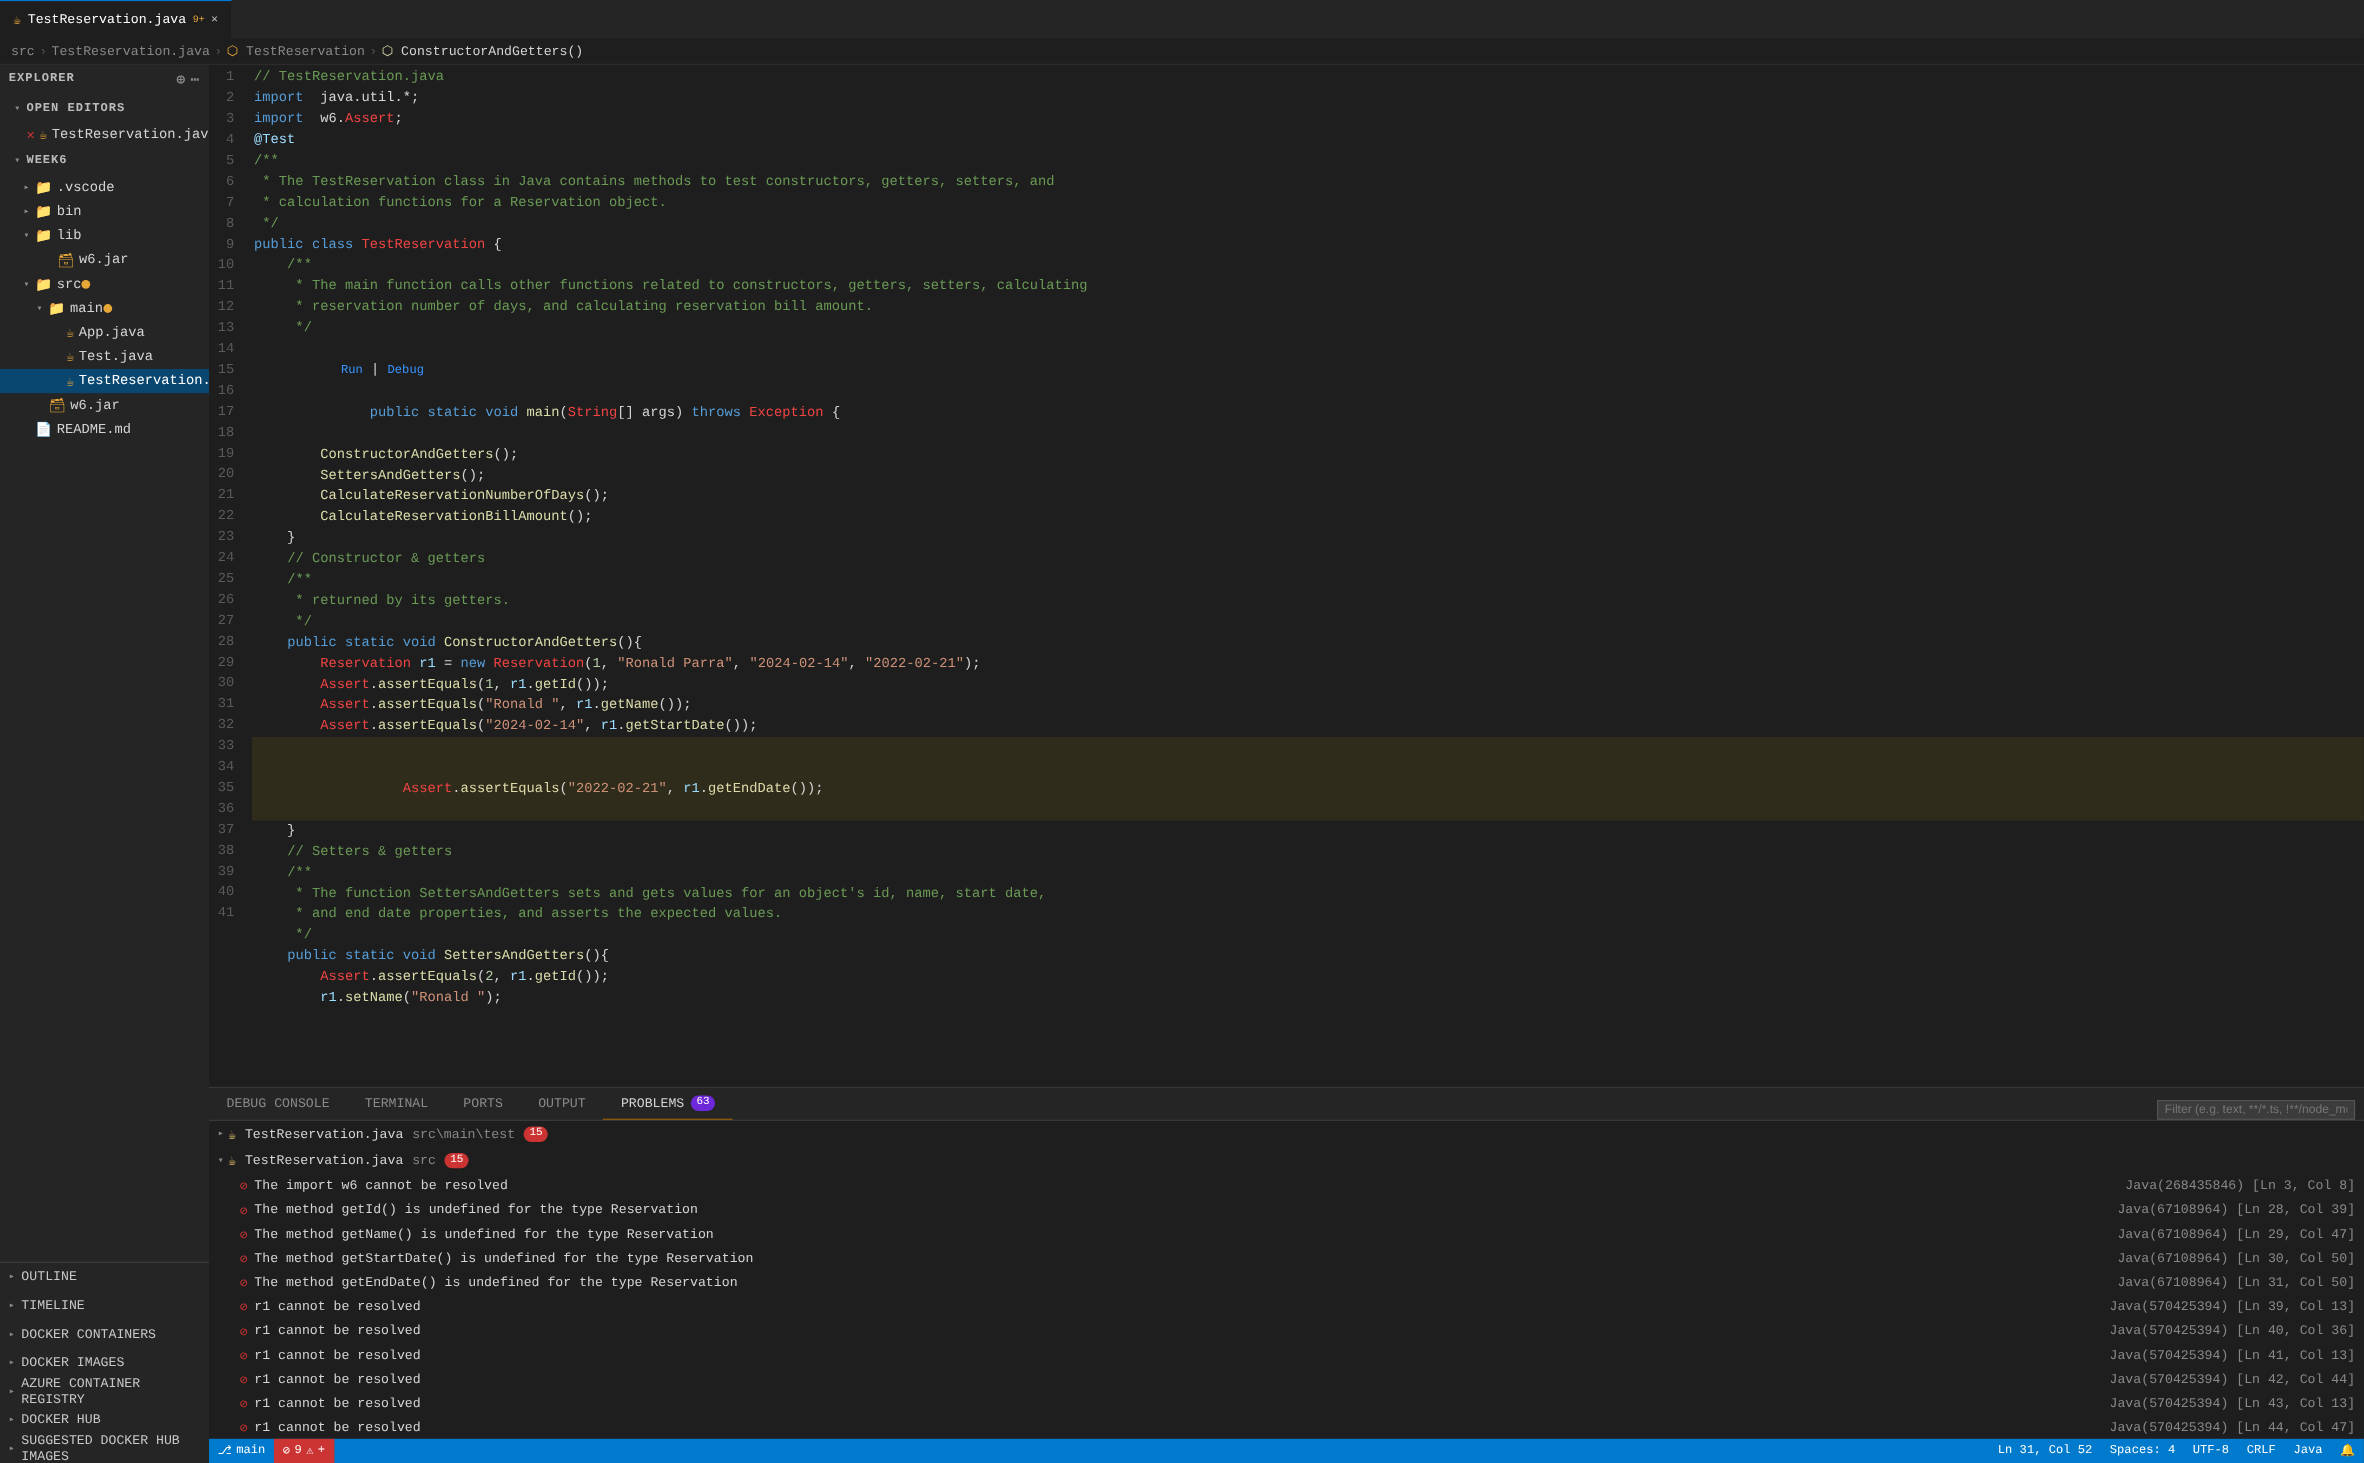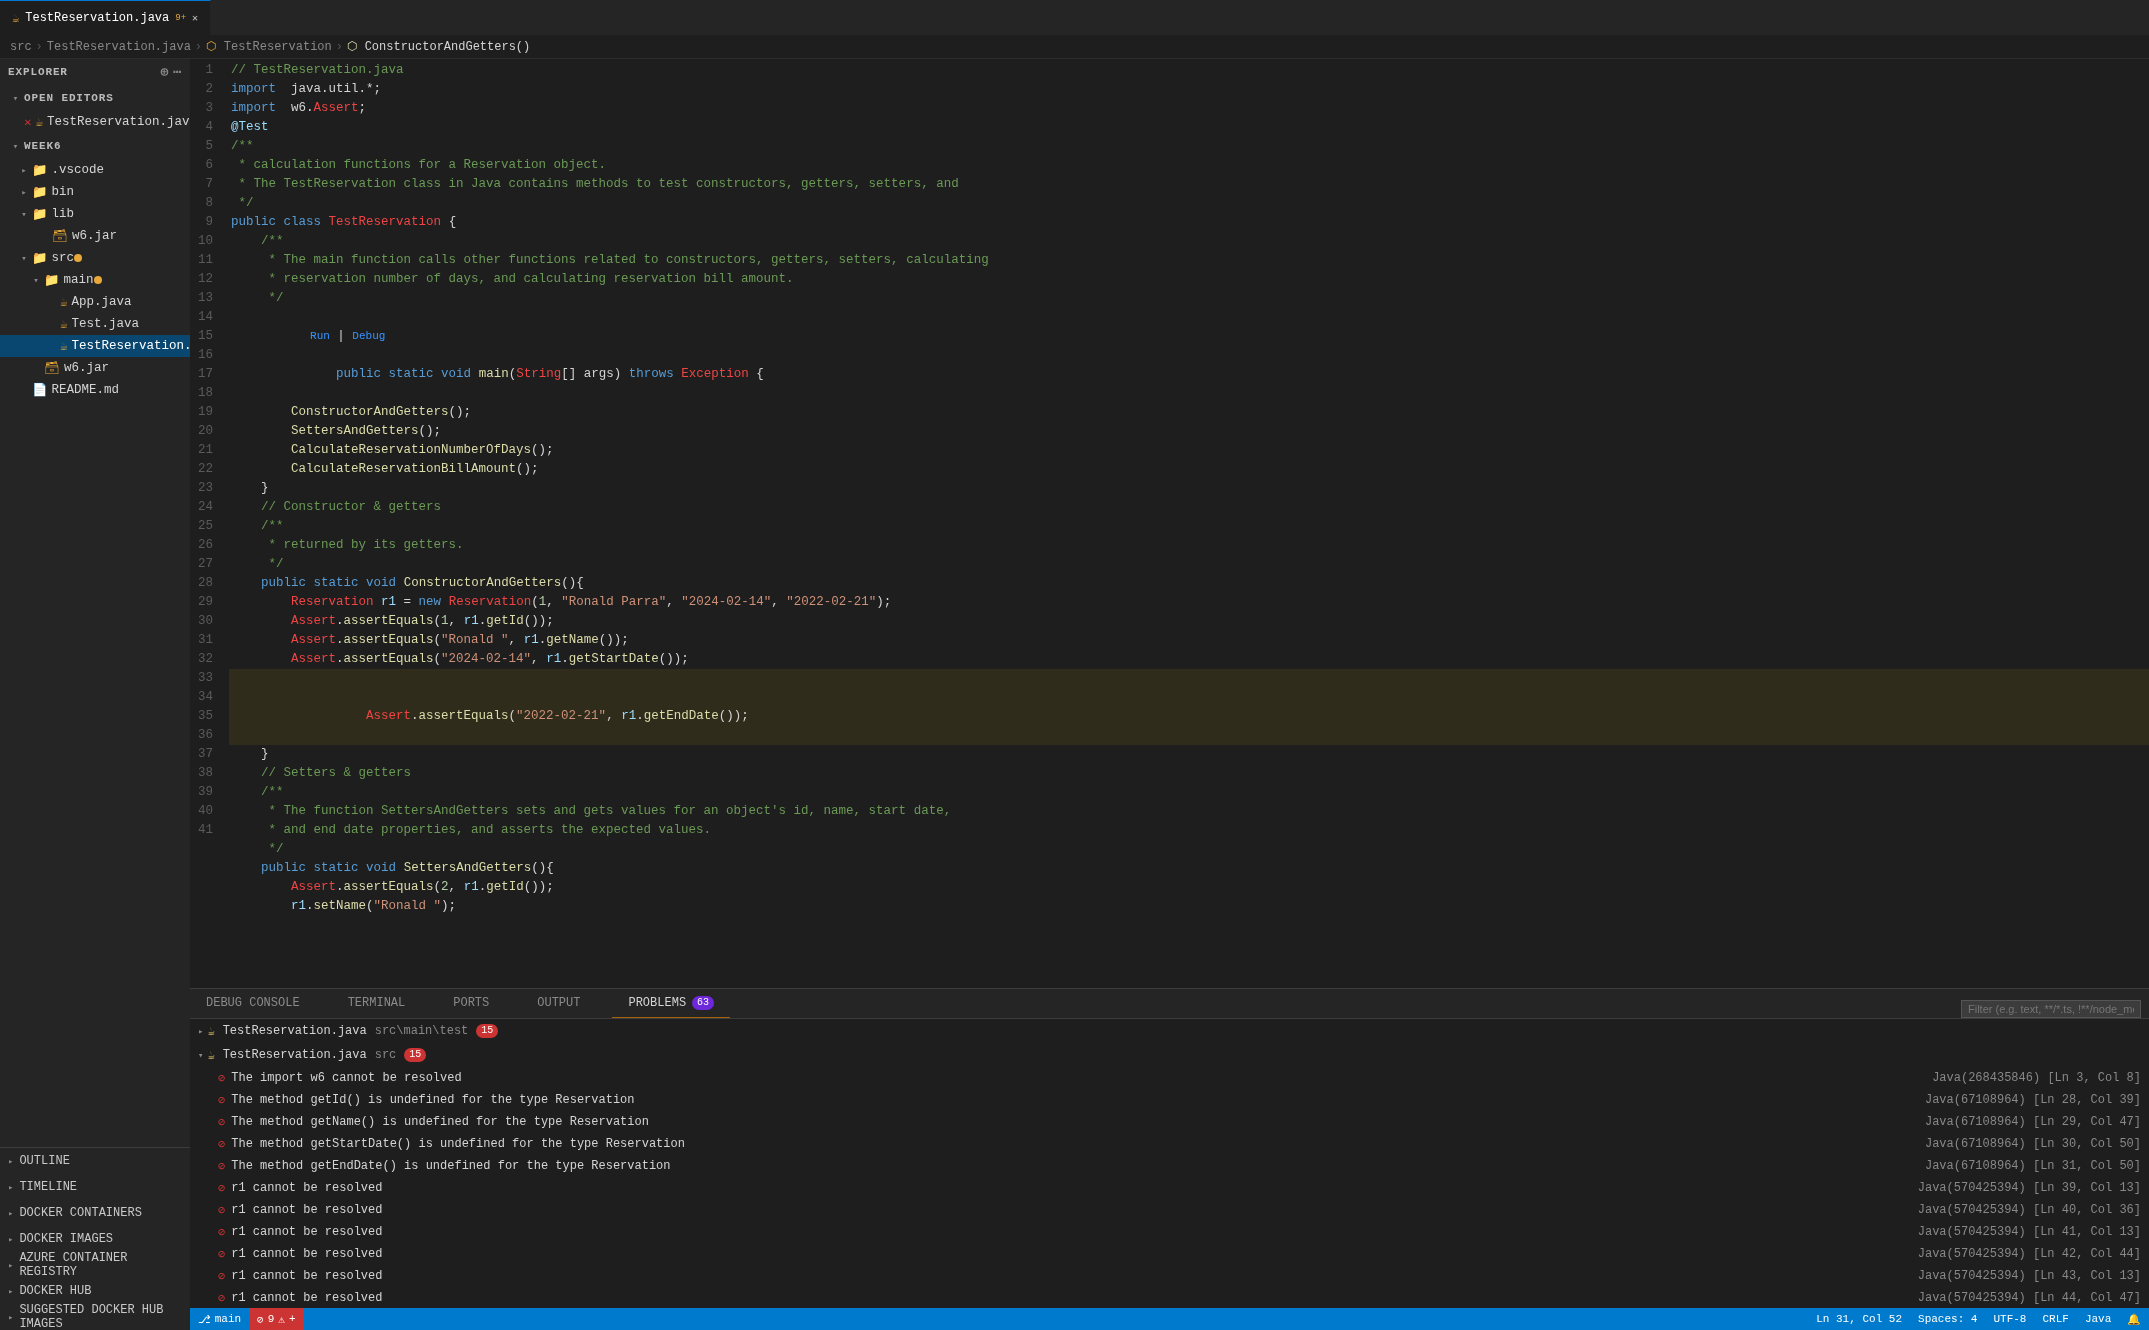--- a/index.html
+++ b/index.html
@@ -207,21 +207,21 @@
       flex-shrink: 0;
     }
 
     .panel-tabs {
       display: flex;
       background: #252526;
       height: 30px;
       align-items: flex-end;
       flex-shrink: 0;
       border-bottom: 1px solid #3c3c3c;
-      gap: 16px;
+      gap: 0;
     }
     .panel-tab {
       padding: 0 16px;
       height: 30px;
       display: flex;
       align-items: center;
       font-size: 12px;
       color: #8a8a8a;
       cursor: pointer;
       position: relative;
@@ -538,22 +538,22 @@
         <div>41</div>
       </div>
 
       <div class="code-content">
         <div class="code-line"><span class="cmt">// TestReservation.java</span></div>
         <div class="code-line"><span class="kw">import</span> <span class="plain"> java.util.*;</span></div>
         <div class="code-line"><span class="kw">import</span> <span class="plain"> w6.</span><span class="cls">Assert</span><span class="plain">;</span></div>
         <div class="code-line"></div>
         <div class="code-line"><span class="ann">@Test</span></div>
         <div class="code-line"><span class="cmt">/**</span></div>
+        <div class="code-line"><span class="cmt"> * The TestReservation class in Java contains methods to test constructors, getters, setters, and</span></div>
         <div class="code-line"><span class="cmt"> * calculation functions for a Reservation object.</span></div>
-        <div class="code-line"><span class="cmt"> * The TestReservation class in Java contains methods to test constructors, getters, setters, and</span></div>
         <div class="code-line"><span class="cmt"> */</span></div>
         <div class="code-line"><span class="kw">public</span> <span class="kw">class</span> <span class="cls">TestReservation</span> <span class="plain">{</span></div>
         <div class="code-line"><span class="cmt">    /**</span></div>
         <div class="code-line"><span class="cmt">     * The main function calls other functions related to constructors, getters, setters, calculating</span></div>
         <div class="code-line"><span class="cmt">     * reservation number of days, and calculating reservation bill amount.</span></div>
         <div class="code-line"><span class="cmt">     */</span></div>
         <div class="code-line">
           <span style="margin-left:4px;"><a class="run-debug" href="#">Run</a> | <a class="run-debug" href="#">Debug</a></span><br>
           <span class="plain">    </span><span class="kw">public</span> <span class="kw">static</span> <span class="kw">void</span> <span class="fn">main</span><span class="plain">(</span><span class="cls">String</span><span class="plain">[] args) </span><span class="kw">throws</span> <span class="cls">Exception</span> <span class="plain">{</span>
         </div>

